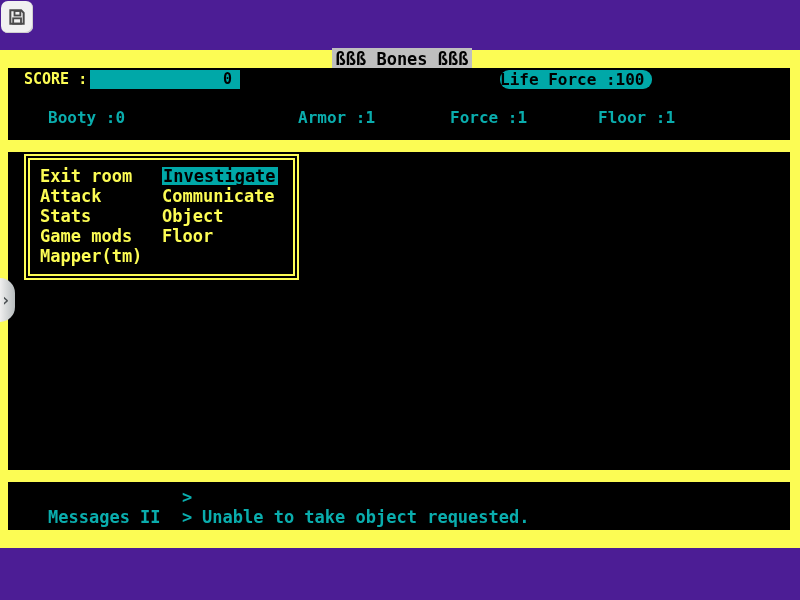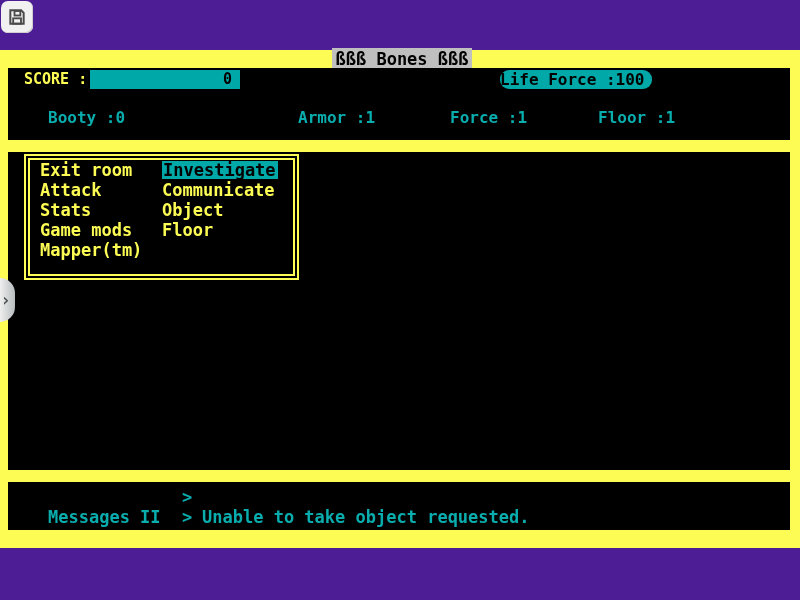--- a/index.html
+++ b/index.html
@@ -69,21 +69,21 @@
     position:absolute;left:8px;top:152px;width:782px;height:318px;background:#000;
   }
 
   
   .menu-box{
     position:absolute;left:16px;top:2px;width:275px;height:126px;
     border:2px solid var(--yellow);padding:2px;
   }
   .menu-inner{
     width:100%;height:100%;border:2px solid var(--yellow);
-    display:flex;padding:0 0 0 10px;
+    display:flex;padding:6px 0 0 10px;
   }
   .menu-col{display:flex;flex-direction:column;}
   .menu-col-left{width:122px;}
   .menu-col-right{flex:1;}
   .menu-item{
     height:20px;line-height:20px;font-size:17px;color:var(--yellow);
     white-space:pre;cursor:pointer;
   }
   .menu-item > span{display:inline-block;line-height:18px;margin-top:1px;}
   .menu-item.selected > span{background:var(--teal);color:#000;padding:0 2px 0 1px;}

